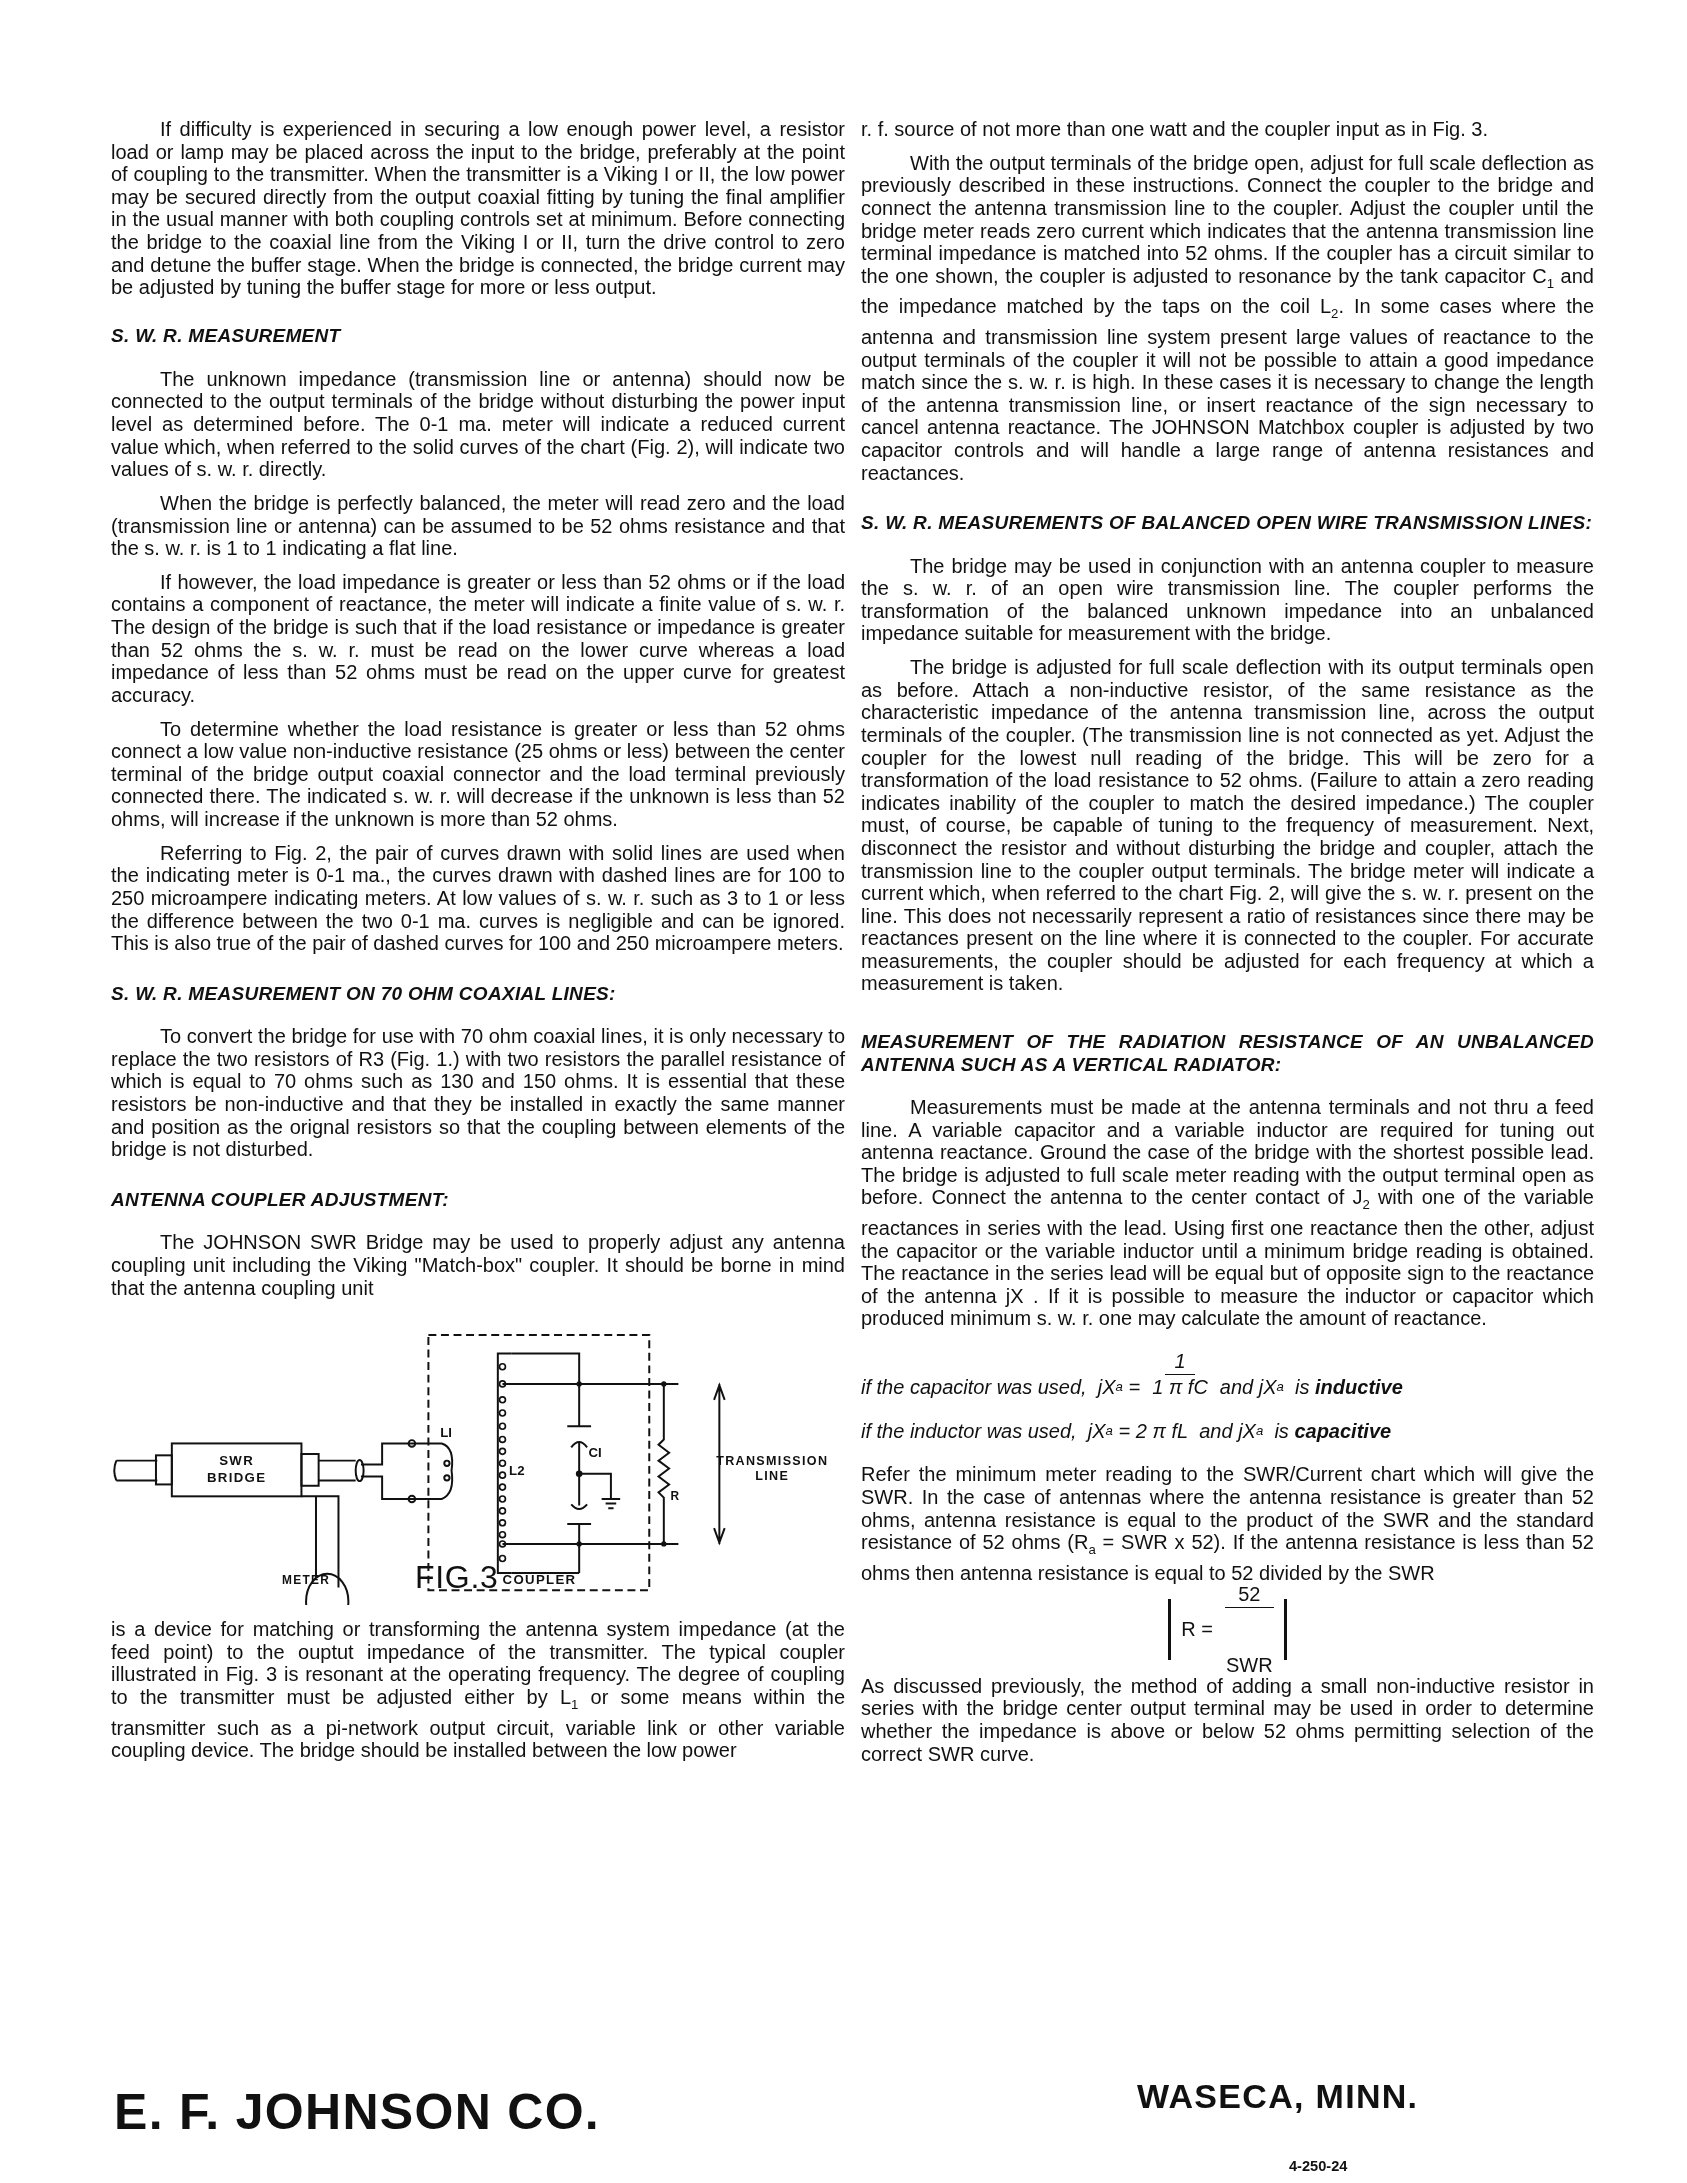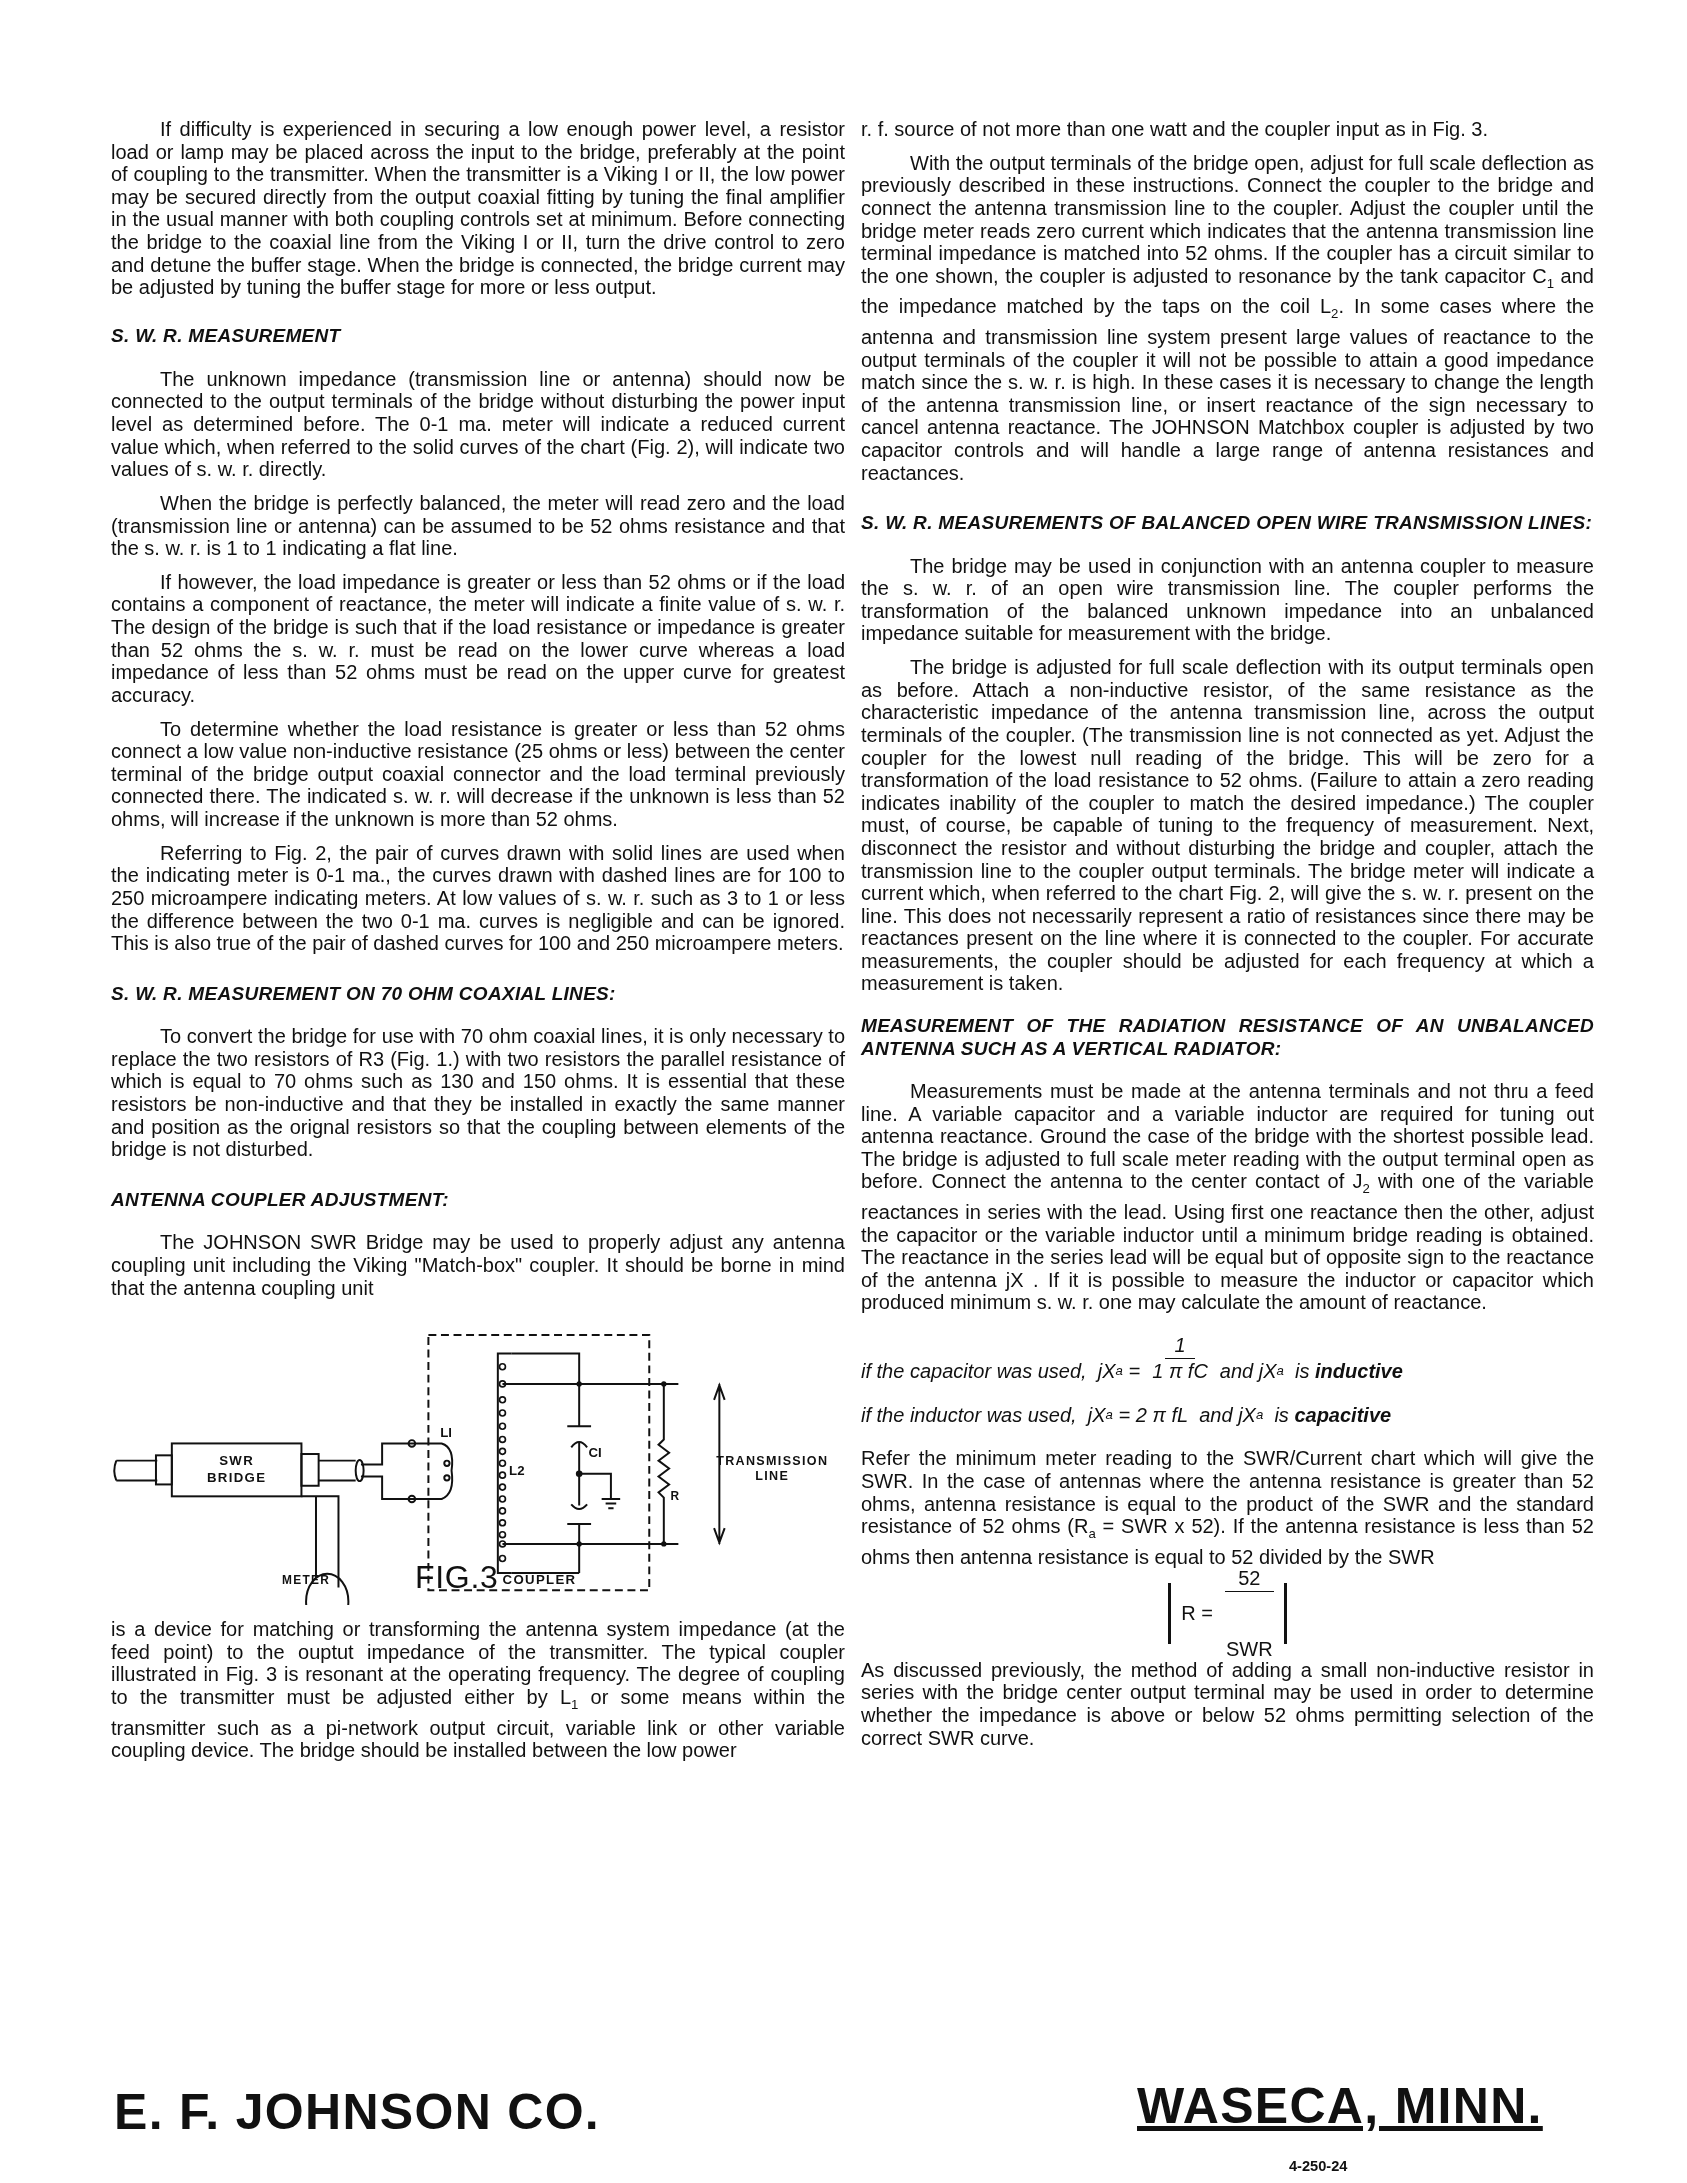--- a/index.html
+++ b/index.html
@@ -17,21 +17,21 @@
   .formula .frac { display: inline-flex; flex-direction: column; align-items: center; margin: 0 12px; }
   .formula .frac .num { border-bottom: 1.3px solid #111; padding: 0 9.3px 1.3px 9.3px; }
   .formula .frac .den { padding-top: 1.3px; }
   .bold { font-weight: bold; }
   .r-box { display: flex; justify-content: center; margin: 14.6px 0 14.6px 0; }
   .r-box .inner { display: flex; align-items: center; border-left: 3.3px solid #111; border-right: 3.3px solid #111; padding: 2.6px 10.6px; height: 56px; font-size: 20px; }
   .r-box .frac { display: inline-flex; flex-direction: column; align-items: center; margin-left: 12px; gap: 46px; }
   .r-box .frac .num { border-bottom: 1.3px solid #111; padding: 0 13.2px 1.3px 13.2px; }
   sub { font-size: 13.2px; }
   .footer-left { position: absolute; left: 114px; top: 2083px; font-family: "Liberation Sans", sans-serif; font-weight: bold; font-size: 50px; letter-spacing: 1.3px; }
-  .footer-right { position: absolute; left: 1137px; top: 2077px; font-family: "Liberation Sans", sans-serif; font-weight: bold; font-size: 50px; letter-spacing: 1.3px; text-decoration: underline; }
+  .footer-right { position: absolute; left: 1137px; top: 2077px; font-family: "Liberation Sans", sans-serif; font-weight: bold; font-size: 34px; letter-spacing: 1.3px; }
   .footer-code { position: absolute; left: 1289px; top: 2158px; font-size: 14.6px; font-weight: bold; }
 </style>
 </head>
 <body>
 
 <div class="col col-left">
   <p>If difficulty is experienced in securing a low enough power level, a resistor load or lamp may be placed across the input to the bridge, preferably at the point of coupling to the transmitter. When the transmitter is a Viking I or II, the low power may be secured directly from the output coaxial fitting by tuning the final amplifier in the usual manner with both coupling controls set at minimum. Before connecting the bridge to the coaxial line from the Viking I or II, turn the drive control to zero and detune the buffer stage. When the bridge is connected, the bridge current may be adjusted by tuning the buffer stage for more or less output.</p>
 
   <h2 style="margin-top:26.5px;">S. W. R. MEASUREMENT</h2>
   <p>The unknown impedance (transmission line or antenna) should now be connected to the output terminals of the bridge without disturbing the power input level as determined before. The 0-1 ma. meter will indicate a reduced current value which, when referred to the solid curves of the chart (Fig. 2), will indicate two values of s. w. r. directly.</p>
@@ -128,21 +128,21 @@
 </div>
 
 <div class="col col-right">
   <p class="noindent">r. f. source of not more than one watt and the coupler input as in Fig. 3.</p>
   <p><span>With the output terminals of the bridge open, adjust for full scale deflection as previously described in these instructions. Connect the coupler to the bridge and connect the antenna transmission line to the coupler. Adjust the coupler until the bridge meter reads zero current which indicates that the antenna transmission line terminal impedance is matched into 52 ohms. If the coupler has a circuit similar to the one shown, the coupler is adjusted to resonance by the tank capacitor C</span><sub>1</sub><span> and the impedance matched by the taps on the coil L</span><sub>2</sub><span>. In some cases where the antenna and transmission line system present large values of reactance to the output terminals of the coupler it will not be possible to attain a good impedance match since the s. w. r. is high. In these cases it is necessary to change the length of the antenna transmission line, or insert reactance of the sign necessary to cancel antenna reactance. The JOHNSON Matchbox coupler is adjusted by two capacitor controls and will handle a large range of antenna resistances and reactances.</span></p>
 
   <h2>S. W. R. MEASUREMENTS OF BALANCED OPEN WIRE TRANSMISSION LINES:</h2>
   <p>The bridge may be used in conjunction with an antenna coupler to measure the s. w. r. of an open wire transmission line. The coupler performs the transformation of the balanced unknown impedance into an unbalanced impedance suitable for measurement with the bridge.</p>
   <p>The bridge is adjusted for full scale deflection with its output terminals open as before. Attach a non-inductive resistor, of the same resistance as the characteristic impedance of the antenna transmission line, across the output terminals of the coupler. (The transmission line is not connected as yet. Adjust the coupler for the lowest null reading of the bridge. This will be zero for a transformation of the load resistance to 52 ohms. (Failure to attain a zero reading indicates inability of the coupler to match the desired impedance.) The coupler must, of course, be capable of tuning to the frequency of measurement. Next, disconnect the resistor and without disturbing the bridge and coupler, attach the transmission line to the coupler output terminals. The bridge meter will indicate a current which, when referred to the chart Fig. 2, will give the s. w. r. present on the line. This does not necessarily represent a ratio of resistances since there may be reactances present on the line where it is connected to the coupler. For accurate measurements, the coupler should be adjusted for each frequency at which a measurement is taken.</p>
 
-  <h2 style="margin-top:20px;">MEASUREMENT OF THE RADIATION RESISTANCE OF AN UNBALANCED ANTENNA SUCH AS A VERTICAL RADIATOR:</h2>
+  <h2 style="margin-top:36px;">MEASUREMENT OF THE RADIATION RESISTANCE OF AN UNBALANCED ANTENNA SUCH AS A VERTICAL RADIATOR:</h2>
   <p><span>Measurements must be made at the antenna terminals and not thru a feed line. A variable capacitor and a variable inductor are required for tuning out antenna reactance. Ground the case of the bridge with the shortest possible lead. The bridge is adjusted to full scale meter reading with the output terminal open as before. Connect the antenna to the center contact of J</span><sub>2</sub><span> with one of the variable reactances in series with the lead. Using first one reactance then the other, adjust the capacitor or the variable inductor until a minimum bridge reading is obtained. The reactance in the series lead will be equal but of opposite sign to the reactance of the antenna jX . If it is possible to measure the inductor or capacitor which produced minimum s. w. r. one may calculate the amount of reactance.</span></p>
 
   <div class="formula">
     <span>if the capacitor was used,</span>&nbsp;&nbsp;<span>jX</span><sub>a</sub>&nbsp;<span>=</span>
     <span class="frac">
         <span class="num">1</span>
         <span class="den">1 π fC</span>
       </span>
     <span>and jX</span><sub>a</sub>&nbsp;&nbsp;<span>is</span>&nbsp;<span class="bold">inductive</span>
   </div>

